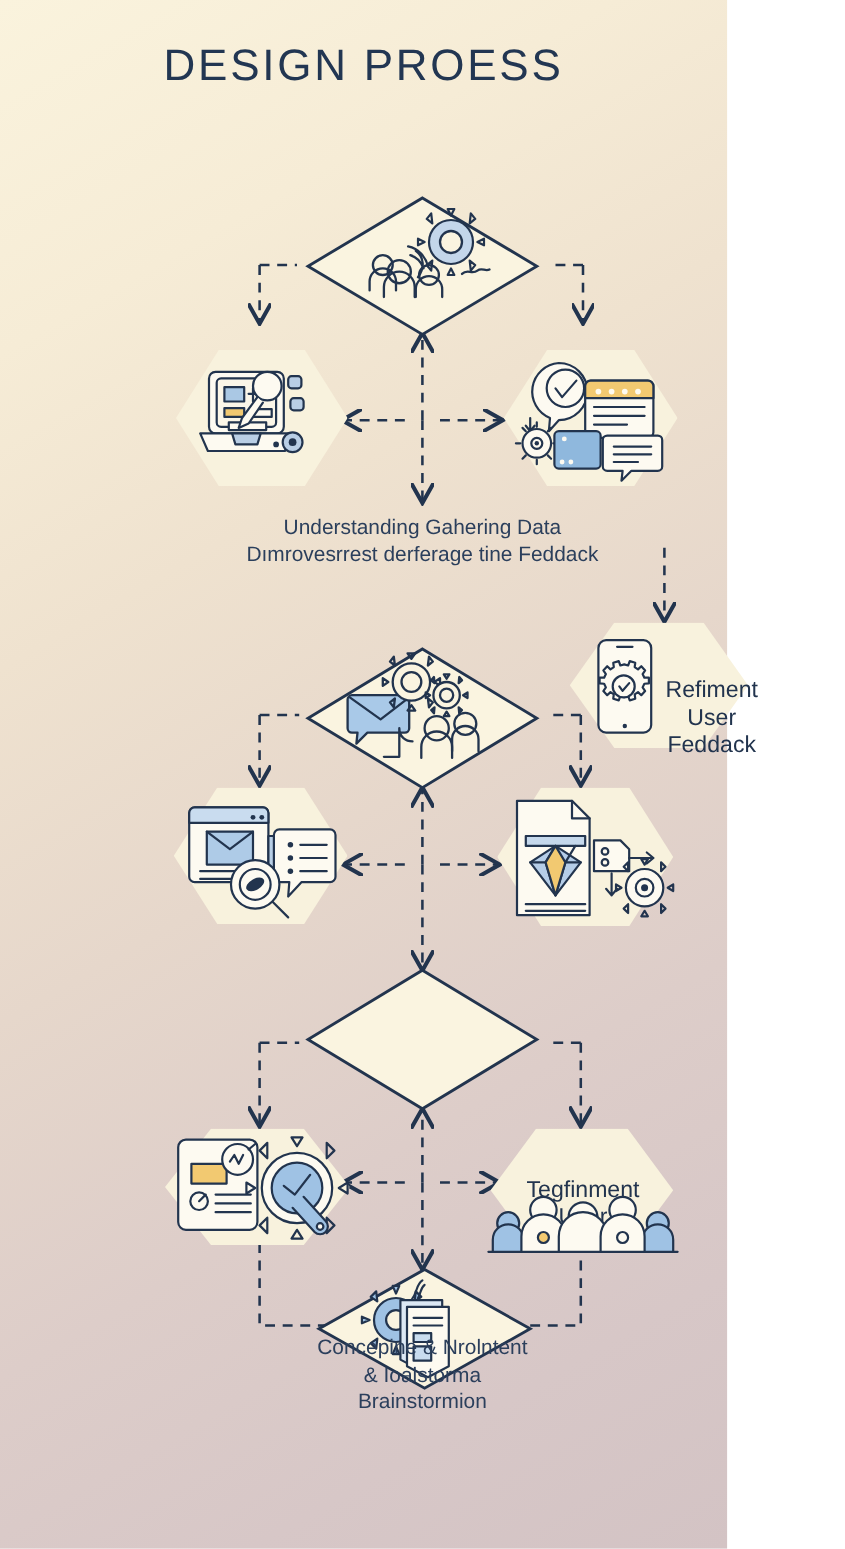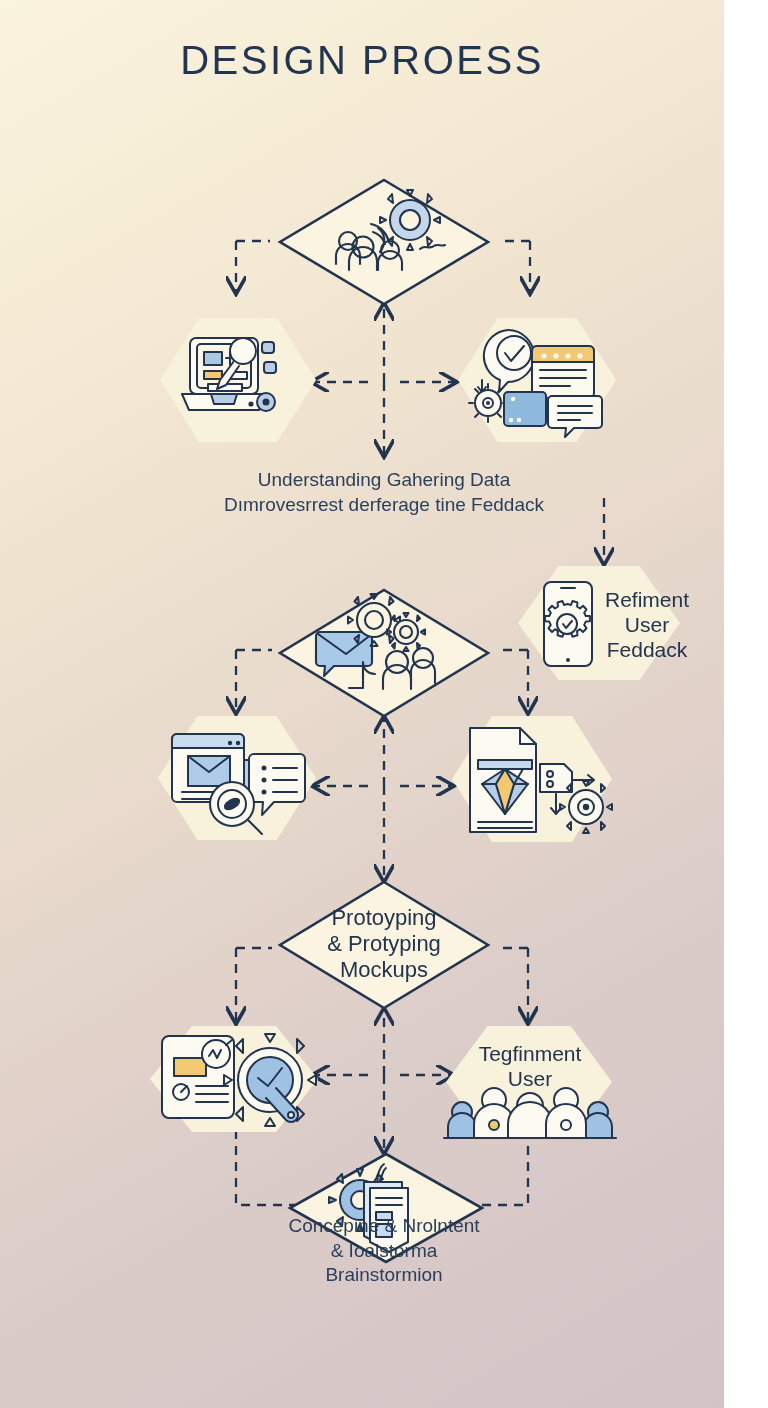--- a/index.html
+++ b/index.html
@@ -2,21 +2,21 @@
 <html><head>
 <meta charset="utf-8">
 <style>
   html,body{margin:0;padding:0;}
   body{
     width:768px;height:1408px;
     font-family:"Liberation Sans","DejaVu Sans",sans-serif;
     overflow:hidden;
   }
   #stage{
-    position:relative;width:724px;height:1408px;
+    position:relative;width:661px;height:1408px;
     background:linear-gradient(150deg,#faf3dd 0%,#f6ecd6 18%,#efe2cf 34%,#e6d7cb 52%,#ddcdc9 70%,#d7c7c7 86%,#d3c3c4 100%);
     text-decoration:underline;
   }
   .title{
     position:absolute;left:0;right:0;top:38px;
     text-align:center;
     font-size:40px;letter-spacing:2.5px;
     color:#223652;
     font-weight:400;
   }
@@ -32,20 +32,21 @@
     border:none;
   }
   .nodelabel{
     position:absolute;
     text-align:center;
     color:#22344e;
     line-height:1.18;
     font-size:21px;
     white-space:pre-line;
     pointer-events:none;
+    margin-top:28px;
   }
   .captionlabel{
     position:absolute;
     text-align:center;
     color:#2b3f5c;
     line-height:1.3;
     font-size:19px;
     white-space:pre-line;
   }
   svg{display:block;overflow:visible;}
@@ -254,23 +255,20 @@
       <path d="M126,64 l3,-5 h-6 z M126,106 l3,5 h-6 z M105,85 l-5,3 v-6 z M147,85 l5,3 v-6 z
                M111,70 l-4,-4 4,-4 z M141,100 l4,4 -4,4 z M141,70 l4,-4 -4,-4 z M111,100 l-4,4 4,4 z"></path>
     </g>
   </svg>
 
   <div class="diamond" style="left:278px;top:880px;width:212px;height:130px;background:transparent;">
     <svg width="212" height="130" viewBox="0 0 212 130">
       <polygon points="106,2 210,65 106,128 2,65" fill="#faf4e0" stroke="#22344e" stroke-width="2.6"></polygon>
     </svg>
   </div>
-  <div class="nodelabel" style="left:290px;top:905px;width:188px;font-size:22px;">Protoyping
-&amp; Protyping
-Mockups</div>
 
   <div class="hex" style="left:150px;top:1026px;width:168px;height:106px;"></div>
   <svg class="ico" style="left:152px;top:1030px;" width="160" height="104" viewBox="0 0 160 104">
     <g fill="none" stroke="#22344e" stroke-width="2" stroke-linejoin="round" stroke-linecap="round">
       <rect x="10" y="6" width="72" height="82" rx="7" fill="#fdfaf1"></rect>
       <rect x="22" y="28" width="32" height="18" fill="#f2c971"></rect>
       <circle cx="64" cy="24" r="14" fill="#fdfaf1"></circle>
       <path d="M57,26 l4,-6 4,8 4,-8"></path>
       <path d="M74,15 l6,-5"></path>
       <circle cx="29" cy="62" r="8" fill="#fdfaf1"></circle>

